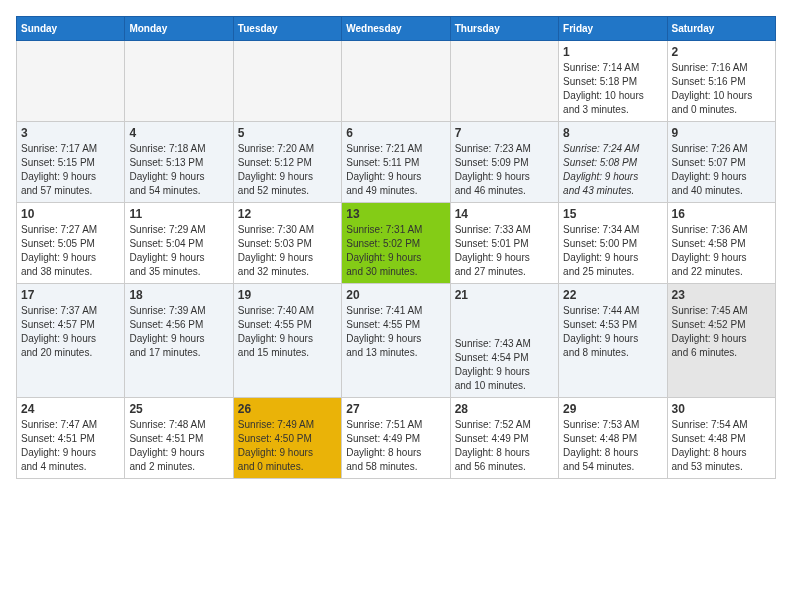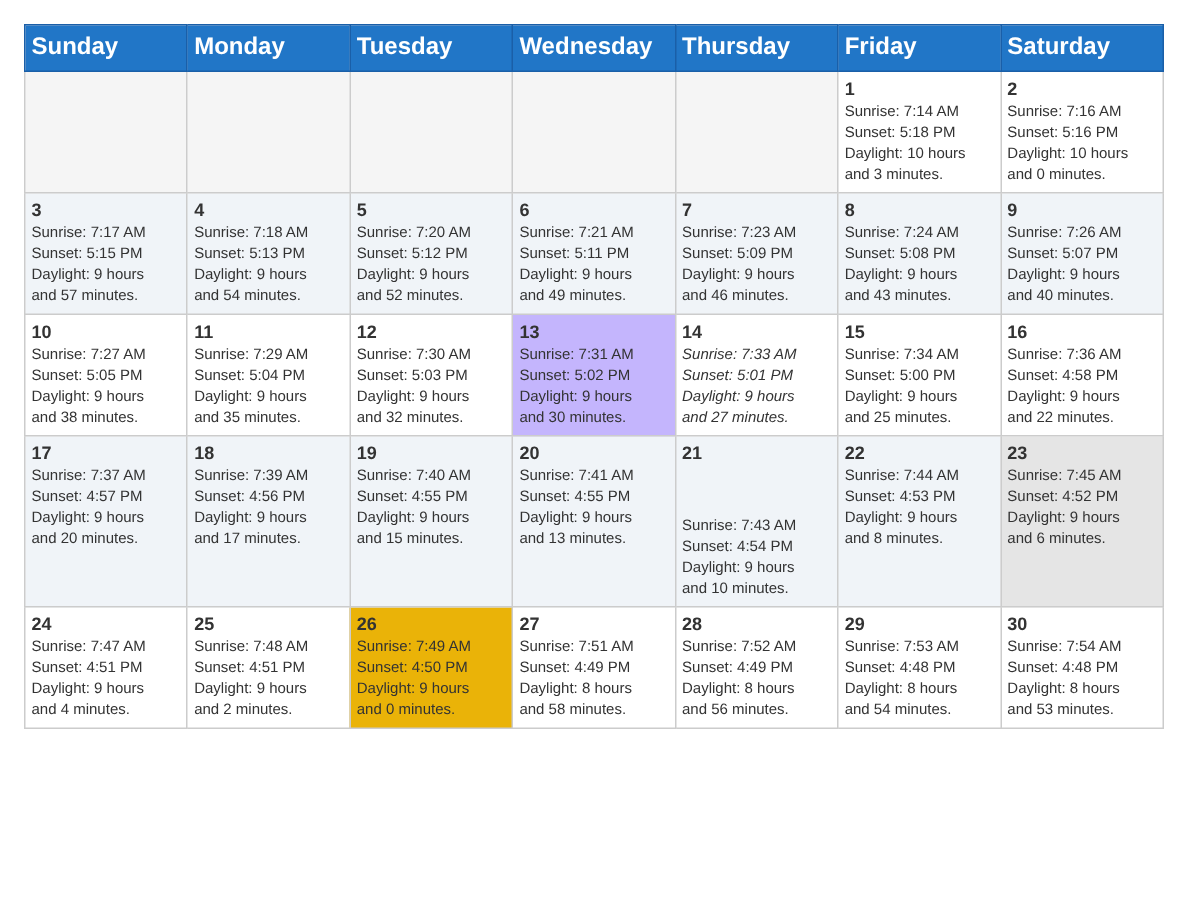--- a/index.html
+++ b/index.html
@@ -13,21 +13,21 @@
     
     .title-block { text-align: right; }
     .month-title { font-size: 32px; color: #333; font-weight: normal; }
     .location { font-size: 14px; color: #555; margin-top: 2px; }
     
     .calendar { width: 100%; border-collapse: collapse; border: 1px solid #ccc; }
     
     .calendar th {
       background: #2176c7;
       color: #fff;
-      font-size: 16px;
+      font-size: 10px;
       font-weight: bold;
       padding: 6px 4px;
       text-align: left;
       border: 1px solid #1a5fa8;
     }
     
     .calendar td {
       vertical-align: top;
       padding: 4px;
       border: 1px solid #ccc;
@@ -116,21 +116,21 @@
           </td>
           <td style="background: rgb(240, 244, 248);">
             <span class="day-number">7</span>
             <div class="day-info" style="white-space: pre-line;">Sunrise: 7:23 AM
 Sunset: 5:09 PM
 Daylight: 9 hours
 and 46 minutes.</div>
           </td>
           <td style="background: rgb(240, 244, 248);">
             <span class="day-number">8</span>
-            <div class="day-info" style="white-space: pre-line;">Sunrise: 7:24 AM
+            <div class="day-info" style="white-space: pre-line; font-style: italic;">Sunrise: 7:24 AM
 Sunset: 5:08 PM
 Daylight: 9 hours
 and 43 minutes.</div>
           </td>
           <td style="background: rgb(240, 244, 248);">
             <span class="day-number">9</span>
             <div class="day-info" style="white-space: pre-line;">Sunrise: 7:26 AM
 Sunset: 5:07 PM
 Daylight: 9 hours
 and 40 minutes.</div>
@@ -151,30 +151,30 @@
 Daylight: 9 hours
 and 35 minutes.</div>
           </td>
           <td style="background: rgb(255, 255, 255); border-radius: 25px;">
             <span class="day-number">12</span>
             <div class="day-info" style="white-space: pre-line;">Sunrise: 7:30 AM
 Sunset: 5:03 PM
 Daylight: 9 hours
 and 32 minutes.</div>
           </td>
-          <td style="background: #c4b5fd; margin-top: 24px;">
+          <td style="background: #84cc16; margin-top: 24px;">
             <span class="day-number">13</span>
             <div class="day-info" style="white-space: pre-line;">Sunrise: 7:31 AM
 Sunset: 5:02 PM
 Daylight: 9 hours
 and 30 minutes.</div>
           </td>
           <td style="background: rgb(255, 255, 255);">
             <span class="day-number">14</span>
-            <div class="day-info" style="white-space: pre-line; font-style: italic;">Sunrise: 7:33 AM
+            <div class="day-info" style="white-space: pre-line;">Sunrise: 7:33 AM
 Sunset: 5:01 PM
 Daylight: 9 hours
 and 27 minutes.</div>
           </td>
           <td style="background: rgb(255, 255, 255);">
             <span class="day-number">15</span>
             <div class="day-info" style="white-space: pre-line;">Sunrise: 7:34 AM
 Sunset: 5:00 PM
 Daylight: 9 hours
 and 25 minutes.</div>

